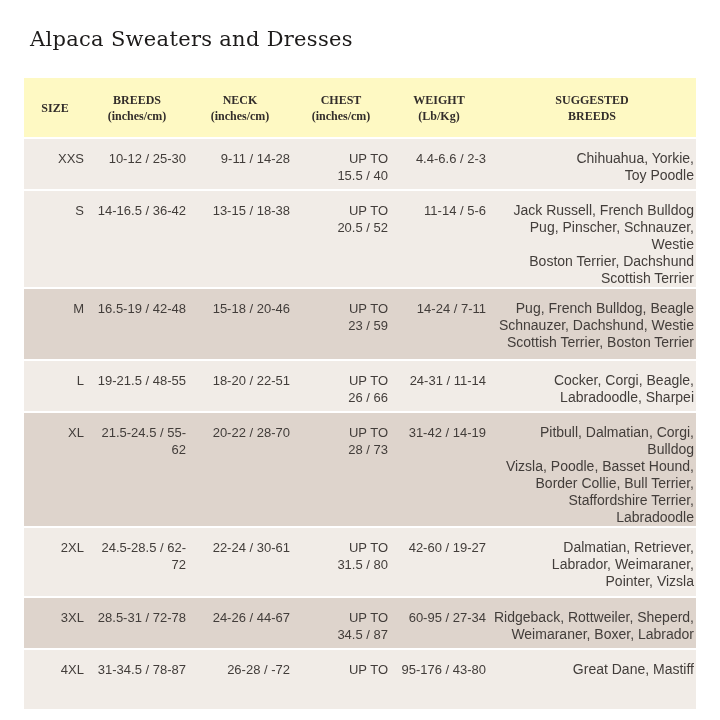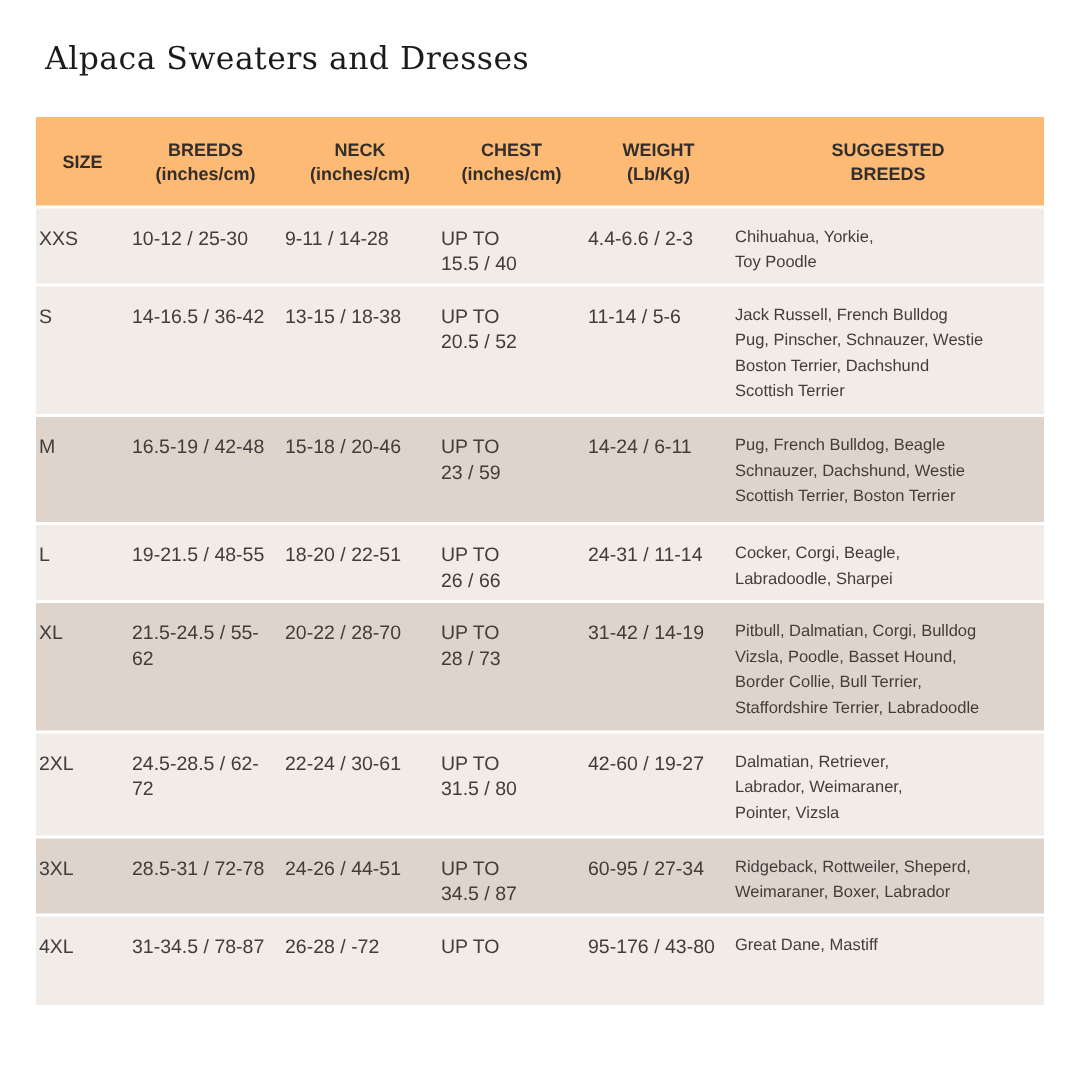--- a/index.html
+++ b/index.html
@@ -22,45 +22,46 @@
     letter-spacing: 0.3px;
     color: #1d1b1a;
   }
   table.size-chart {
     margin: 26px 24px 0 24px;
     width: 672px;
     border-collapse: collapse;
     table-layout: fixed;
   }
   thead tr {
-    background: #fdba74;
+    background: #fef9c3;
     height: 60px;
+    font-family: Liberation Serif, serif;
   }
   thead th {
     font-size: 12px;
     font-weight: bold;
     line-height: 16px;
     color: #332e2b;
     text-align: center;
     vertical-align: middle;
     white-space: pre-line;
     padding: 0;
   }
   tbody tr { border-top: 2px solid #ffffff; }
   tbody tr.light { background: #f1ece7; }
   tbody tr.beige { background: #ded4cc; }
   tbody td {
     vertical-align: top;
-    text-align: left;
+    text-align: right;
     padding: 11px 2px 0 2px;
     font-size: 13px;
     line-height: 17px;
     white-space: pre-line;
   }
-  tbody td.c-breeds { font-size: 11px; }
+  tbody td.c-breeds { font-size: 14px; }
   tr.h52 { height: 52px; }
   tr.h60 { height: 60px; }
   tr.h70 { height: 70px; }
   tr.h72 { height: 72px; }
   tr.h87 { height: 87px; }
   tr.h88 { height: 88px; }
 </style>
 </head>
 <body>
 
@@ -113,21 +114,21 @@
 Pug, Pinscher, Schnauzer, Westie
 Boston Terrier, Dachshund
 Scottish Terrier</td>
       </tr>
       <tr class="beige h72">
         <td class="c-size">M</td>
         <td class="c-length">16.5-19 / 42-48</td>
         <td class="c-neck">15-18 / 20-46</td>
         <td class="c-chest">UP TO
 23 / 59</td>
-        <td class="c-weight">14-24 / 6-11</td>
+        <td class="c-weight">14-24 / 7-11</td>
         <td class="c-breeds">Pug, French Bulldog, Beagle
 Schnauzer, Dachshund, Westie
 Scottish Terrier, Boston Terrier</td>
       </tr>
       <tr class="light h52">
         <td class="c-size">L</td>
         <td class="c-length">19-21.5 / 48-55</td>
         <td class="c-neck">18-20 / 22-51</td>
         <td class="c-chest">UP TO
 26 / 66</td>
@@ -154,21 +155,21 @@
         <td class="c-chest">UP TO
 31.5 / 80</td>
         <td class="c-weight">42-60 / 19-27</td>
         <td class="c-breeds">Dalmatian, Retriever,
 Labrador, Weimaraner,
 Pointer, Vizsla</td>
       </tr>
       <tr class="beige h52">
         <td class="c-size">3XL</td>
         <td class="c-length">28.5-31 / 72-78</td>
-        <td class="c-neck">24-26 / 44-51</td>
+        <td class="c-neck">24-26 / 44-67</td>
         <td class="c-chest">UP TO
 34.5 / 87</td>
         <td class="c-weight">60-95 / 27-34</td>
         <td class="c-breeds">Ridgeback, Rottweiler, Sheperd,
 Weimaraner, Boxer, Labrador</td>
       </tr>
       <tr class="light h60">
         <td class="c-size">4XL</td>
         <td class="c-length">31-34.5 / 78-87</td>
         <td class="c-neck">26-28 / -72</td>

